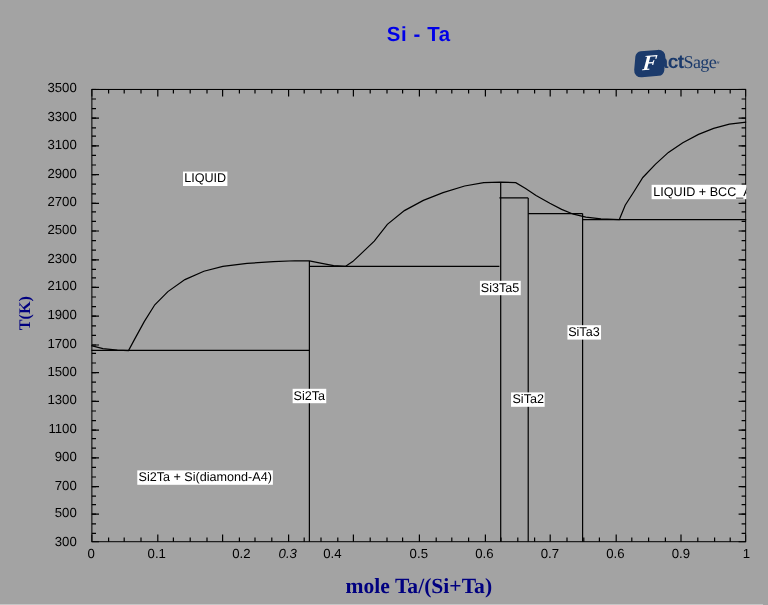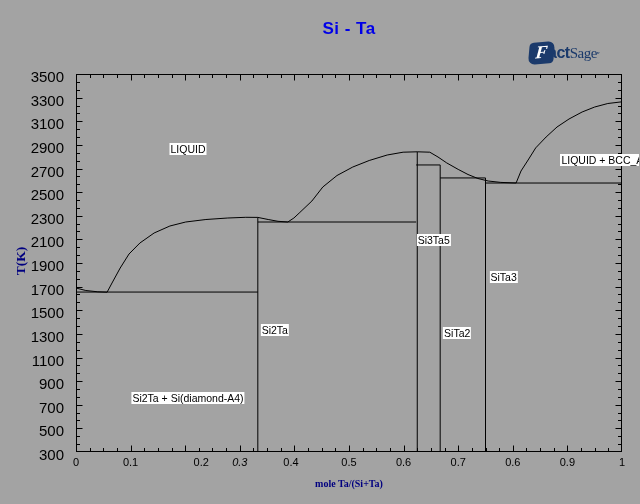--- a/index.html
+++ b/index.html
@@ -14,30 +14,30 @@
              border-radius:4px 7px 4px 7px;transform:skewX(-10deg) rotate(-5deg);
              color:#fff;font-family:"Liberation Serif",serif;font-weight:bold;font-style:italic;
              font-size:18px;text-align:center;line-height:21px;}
   .logo-act{font-weight:bold;font-size:16px;color:#1b3a6b;margin-left:-6px;letter-spacing:-.5px;}
   .logo-sage{font-family:"Liberation Serif",serif;font-size:15px;color:#1b3a6b;letter-spacing:-.5px;}
   .logo-tm{font-size:8px;color:#1b3a6b;vertical-align:top;margin-top:2px;}
   .ylabel{position:absolute;left:21px;top:261px;transform:translate(-50%,-50%) rotate(-90deg);
           white-space:nowrap;font-family:"Liberation Serif",serif;font-weight:bold;
           font-size:13.5px;color:#000080;}
   .xlabel{position:absolute;left:76px;top:478px;width:546px;text-align:center;
-          font-family:"Liberation Serif",serif;font-weight:bold;font-size:10px;color:#000080;}
+          font-family:"Liberation Serif",serif;font-weight:bold;font-size:18px;color:#000080;}
   .plot{position:absolute;left:76px;top:74px;width:546px;height:378px;}
   .plot svg{position:absolute;left:0;top:0;}
-  .plot-labels{position:absolute;left:17px;top:0;width:546px;height:412px;overflow:hidden;}
+  .plot-labels{position:absolute;left:0;top:0;width:546px;height:412px;overflow:hidden;}
   .plabel{position:absolute;font-size:10.5px;line-height:12px;color:#000;background:#fff;
           padding:0 1px;white-space:nowrap;transform:translate(-50%,-50%);}
   .plabel.left{transform:translate(0,-50%);}
   .ytick-labels{position:absolute;left:26px;top:74px;width:44px;height:378px;}
   .ytick-labels div{position:absolute;right:6px;width:44px;text-align:right;
-                    font-size:15px;color:#000;}
+                    font-size:11px;color:#000;}
   .xtick-labels{position:absolute;left:76px;top:456px;width:546px;height:14px;}
   .xtick-labels div{position:absolute;transform:translateX(-50%);font-size:11px;color:#000;}
 </style>
 </head>
 <body>
 
 <div class="page">
 
   <div class="title">Si - Ta</div>
 
@@ -304,21 +304,21 @@
       <div style="top: 64.875px;">2900</div>
       <div style="top: 41.25px;">3100</div>
       <div style="top: 17.625px;">3300</div>
       <div style="top: -6px;">3500</div>
     </div>
   <div class="xtick-labels" id="xtick-labels">
       <div style="left: 0px;">0</div>
       <div style="left: 54.6px;">0.1</div>
       <div style="left: 109.2px; padding-left: 32px;">0.2</div>
       <div style="left: 163.8px; font-style: italic;">0.3</div>
-      <div style="left: 215px; text-align: right;">0.4</div>
+      <div style="left: 201px; text-align: right;">0.4</div>
       <div style="left: 273px;">0.5</div>
       <div style="left: 327.6px;">0.6</div>
       <div style="left: 382.2px;">0.7</div>
       <div style="left: 436.8px;">0.6</div>
       <div style="left: 491.4px;">0.9</div>
       <div style="left: 546px;">1</div>
     </div>
 
   <div class="xlabel">mole Ta/(Si+Ta)</div>
 

